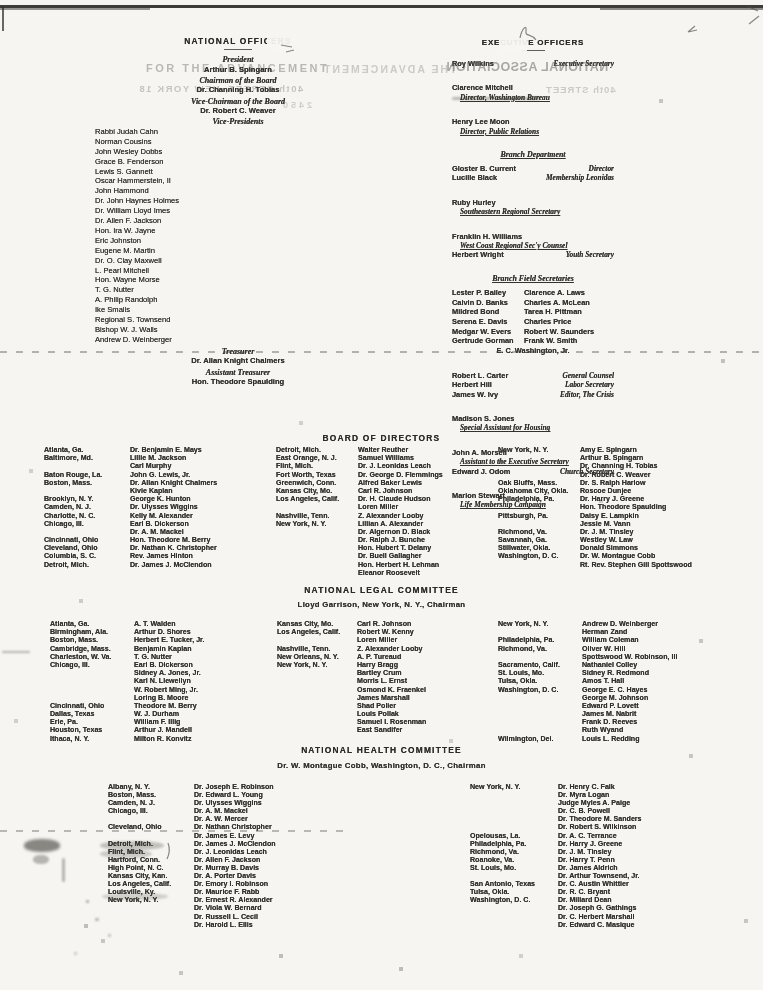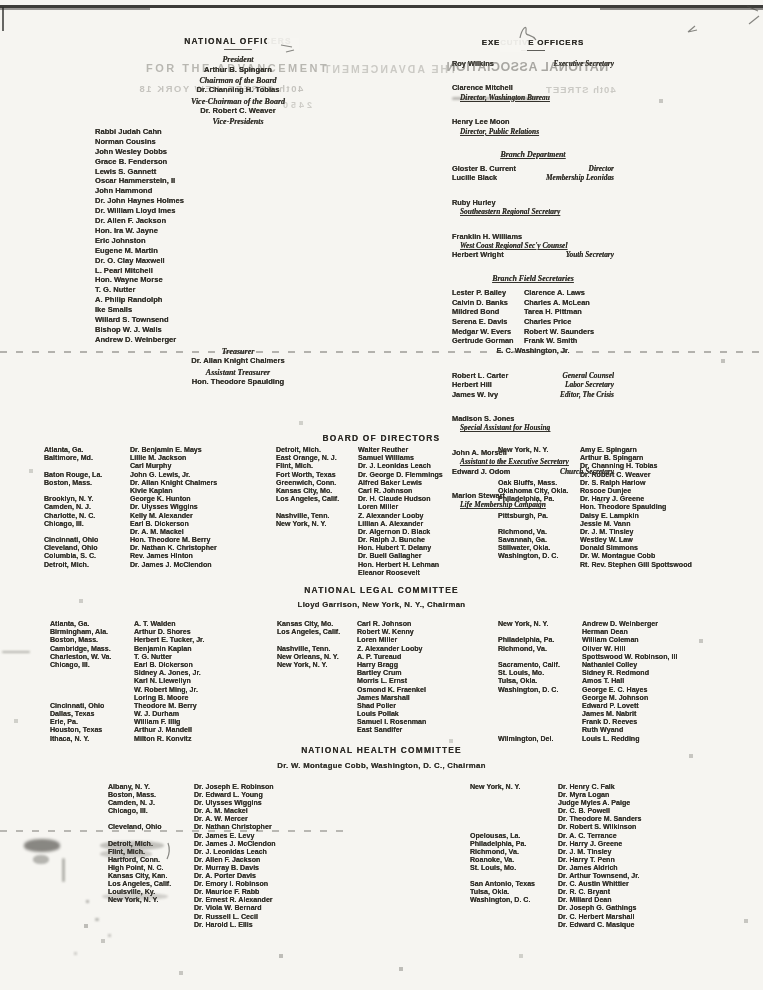--- a/index.html
+++ b/index.html
@@ -10,21 +10,21 @@
   
   .sec-head{font-size:8.4px;font-weight:bold;letter-spacing:1.2px;color:#2d2b27;text-align:center;}
   .head-rule{height:1px;background:#3a3833;margin:3px auto 0 auto;opacity:.8;}
   .chairman-line{font-size:7.8px;font-weight:bold;text-align:center;letter-spacing:.3px;}
   
   #nat-off{left:88px;top:36px;width:300px;}
   #nat-off .lines{margin-top:5px;}
   .t-role{font-family:"Liberation Serif",serif;font-style:italic;font-weight:bold;font-size:8px;
           text-align:center;line-height:9.5px;margin-top:2px;}
   .t-name{font-weight:bold;font-size:7.6px;text-align:center;line-height:9.3px;}
-  .t-vp{font-weight:bold;font-size:7.6px;text-align:left;line-height:9.9px;padding-left:7px;}
+  .t-vp{font-weight:normal;font-size:7.6px;text-align:left;line-height:9.9px;padding-left:7px;}
   
   #exec-off{left:452px;top:38px;width:162px;}
   .exec-block{margin-top:8px;}
   .exec-row{display:flex;justify-content:space-between;line-height:9.4px;}
   .ex-name{font-weight:bold;font-size:7.4px;white-space:nowrap;}
   .ex-title{font-family:"Liberation Serif",serif;font-style:italic;font-weight:bold;font-size:7.4px;white-space:nowrap;padding-left:8px;}
   .exec-row.t-below{display:block;margin-top:12px;}
   .t-below .ex-title{display:block;text-align:left;text-decoration:underline;}
   .branch-head{font-family:"Liberation Serif",serif;font-style:italic;font-weight:bold;font-size:7.9px;
                text-align:center;text-decoration:underline;margin-top:14px;}
@@ -133,21 +133,21 @@
         <div class="t-vp">L. Pearl Mitchell</div>
 
         <div class="t-vp">Hon. Wayne Morse</div>
 
         <div class="t-vp">T. G. Nutter</div>
 
         <div class="t-vp">A. Philip Randolph</div>
 
         <div class="t-vp">Ike Smalls</div>
 
-        <div class="t-vp">Willard S. Townsend</div>
+        <div class="t-vp">Regional S. Townsend</div>
 
         <div class="t-vp">Bishop W. J. Walls</div>
 
         <div class="t-vp">Andrew D. Weinberger</div>
 
         <div class="t-role">Treasurer</div>
 
         <div class="t-name">Dr. Allan Knight Chalmers</div>
 
         <div class="t-role">Assistant Treasurer</div>
@@ -676,21 +676,21 @@
     </div>
   <div class="abs plist" style="left:498px;top:620px;width:262px;--cw:84px;">
 
       <div class="prow">
         <span class="city">New York, N. Y.</span>
         <span class="pname">Andrew D. Weinberger</span>
       </div>
 
       <div class="prow">
         <span class="city"></span>
-        <span class="pname">Herman Dean</span>
+        <span class="pname">Herman Zand</span>
       </div>
 
       <div class="prow">
         <span class="city">Philadelphia, Pa.</span>
         <span class="pname">William Coleman</span>
       </div>
 
       <div class="prow">
         <span class="city">Richmond, Va.</span>
         <span class="pname">Oliver W. Hill</span>

